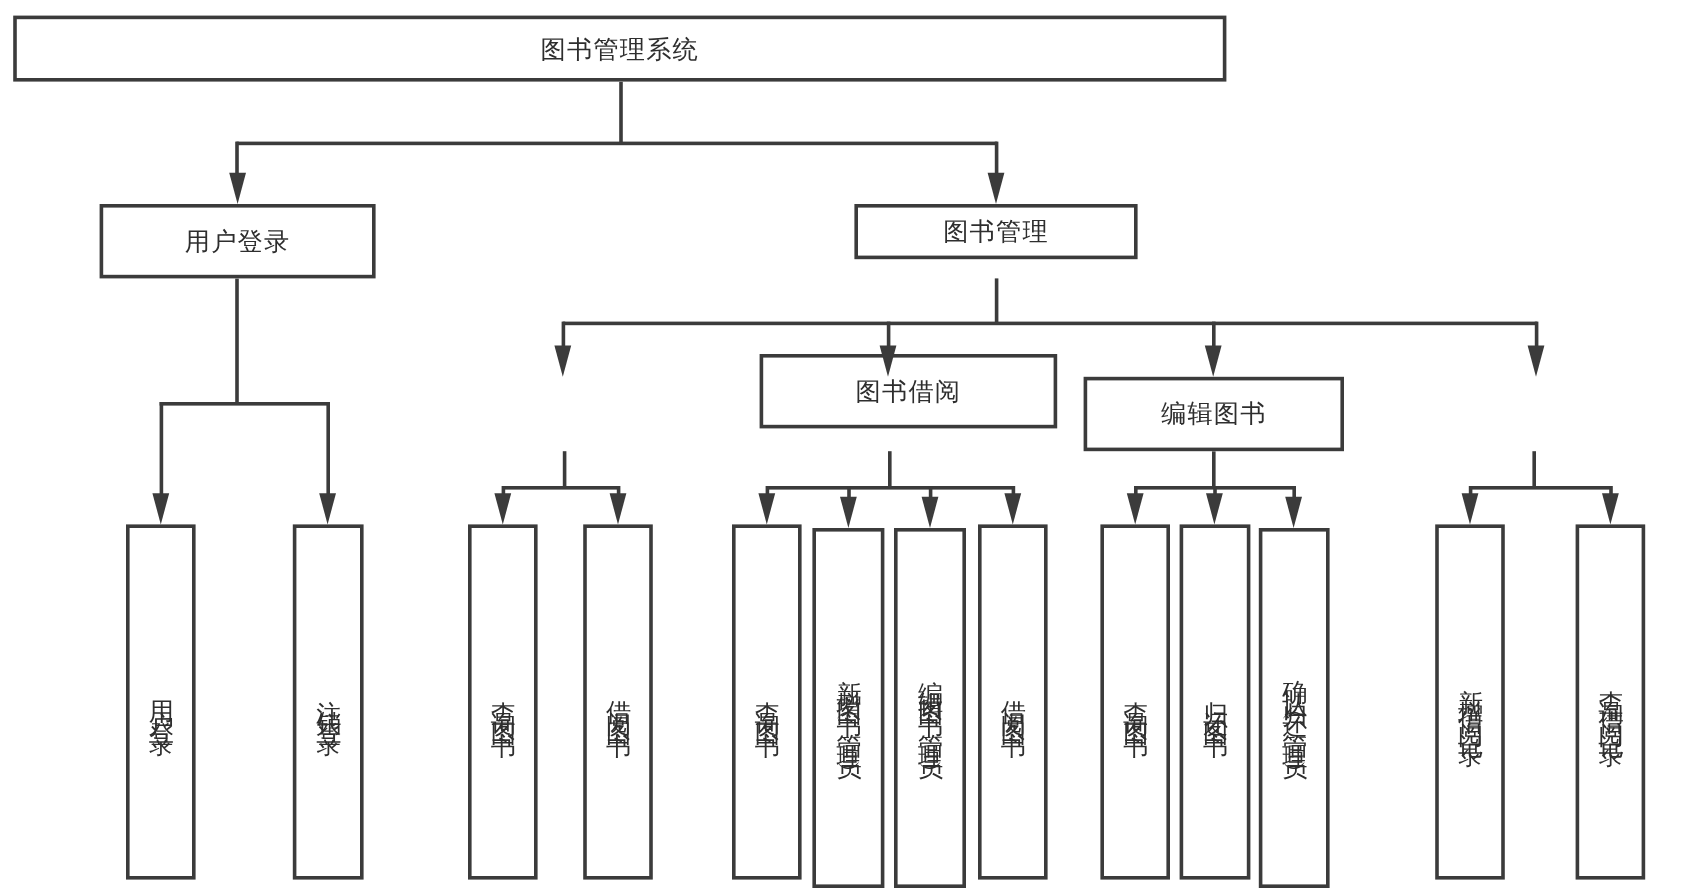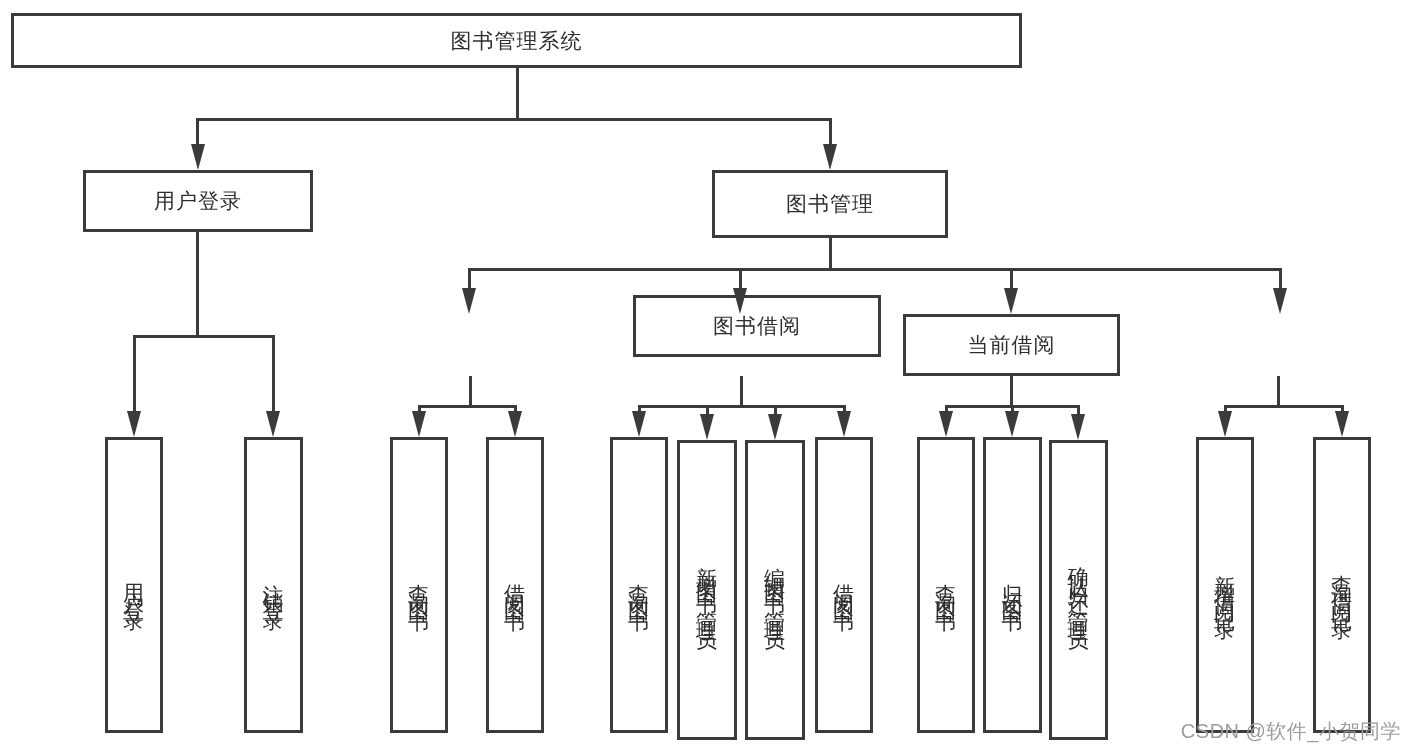--- a/index.html
+++ b/index.html
@@ -61,24 +61,24 @@
   }
 </style>
 </head>
 <body>
 
 <div class="canvas">
 
   <div class="box h" style="left:11px; top:13px; width:1011px; height:55px;">图书管理系统</div>
 
   <div class="box h" style="left:83px; top:170px; width:230px; height:62px;">用户登录</div>
-  <div class="box h" style="left:712px; top:170px; width:236px; height:68px;">图书管理</div>
+  <div class="box h" style="left:712px; top:170px; width:236px; height:46px;">图书管理</div>
 
   <div class="box h" style="left:633px; top:295px; width:248px; height:62px;">图书借阅</div>
-  <div class="box h" style="left:903px; top:314px; width:217px; height:62px;">当前借阅</div>
+  <div class="box h" style="left:903px; top:314px; width:217px; height:62px;">编辑图书</div>
 
   <div class="box v" style="left:105px; top:437px; width:58px; height:296px;">用户登录</div>
   <div class="box v" style="left:244px; top:437px; width:59px; height:296px;">注销登录</div>
 
   <div class="box v" style="left:390px; top:437px; width:58px; height:296px;">查询图书</div>
   <div class="box v" style="left:486px; top:437px; width:58px; height:296px;">借阅图书</div>
 
   <div class="box v" style="left:610px; top:437px; width:58px; height:296px;">查询图书</div>
   <div class="box v" style="left:677px; top:440px; width:60px; height:300px;">新增图书（管理员）</div>
   <div class="box v" style="left:745px; top:440px; width:60px; height:300px;">编辑图书（管理员）</div>
@@ -143,15 +143,14 @@
   <div class="vl" style="left:1077px; top:405px; height:10px;"></div>
   <div class="arw" style="left:1071px; top:414px;"></div>
 
   <div class="vl" style="left:1277px; top:376px; height:31px;"></div>
   <div class="hl" style="left:1225px; top:405px; width:118px;"></div>
   <div class="vl" style="left:1224px; top:405px; height:8px;"></div>
   <div class="arw" style="left:1218px; top:411px;"></div>
   <div class="vl" style="left:1341px; top:405px; height:8px;"></div>
   <div class="arw" style="left:1335px; top:411px;"></div>
 
-  <div class="watermark">CSDN @软件_小贺同学</div>
 
 </div>
 
 </body></html>

